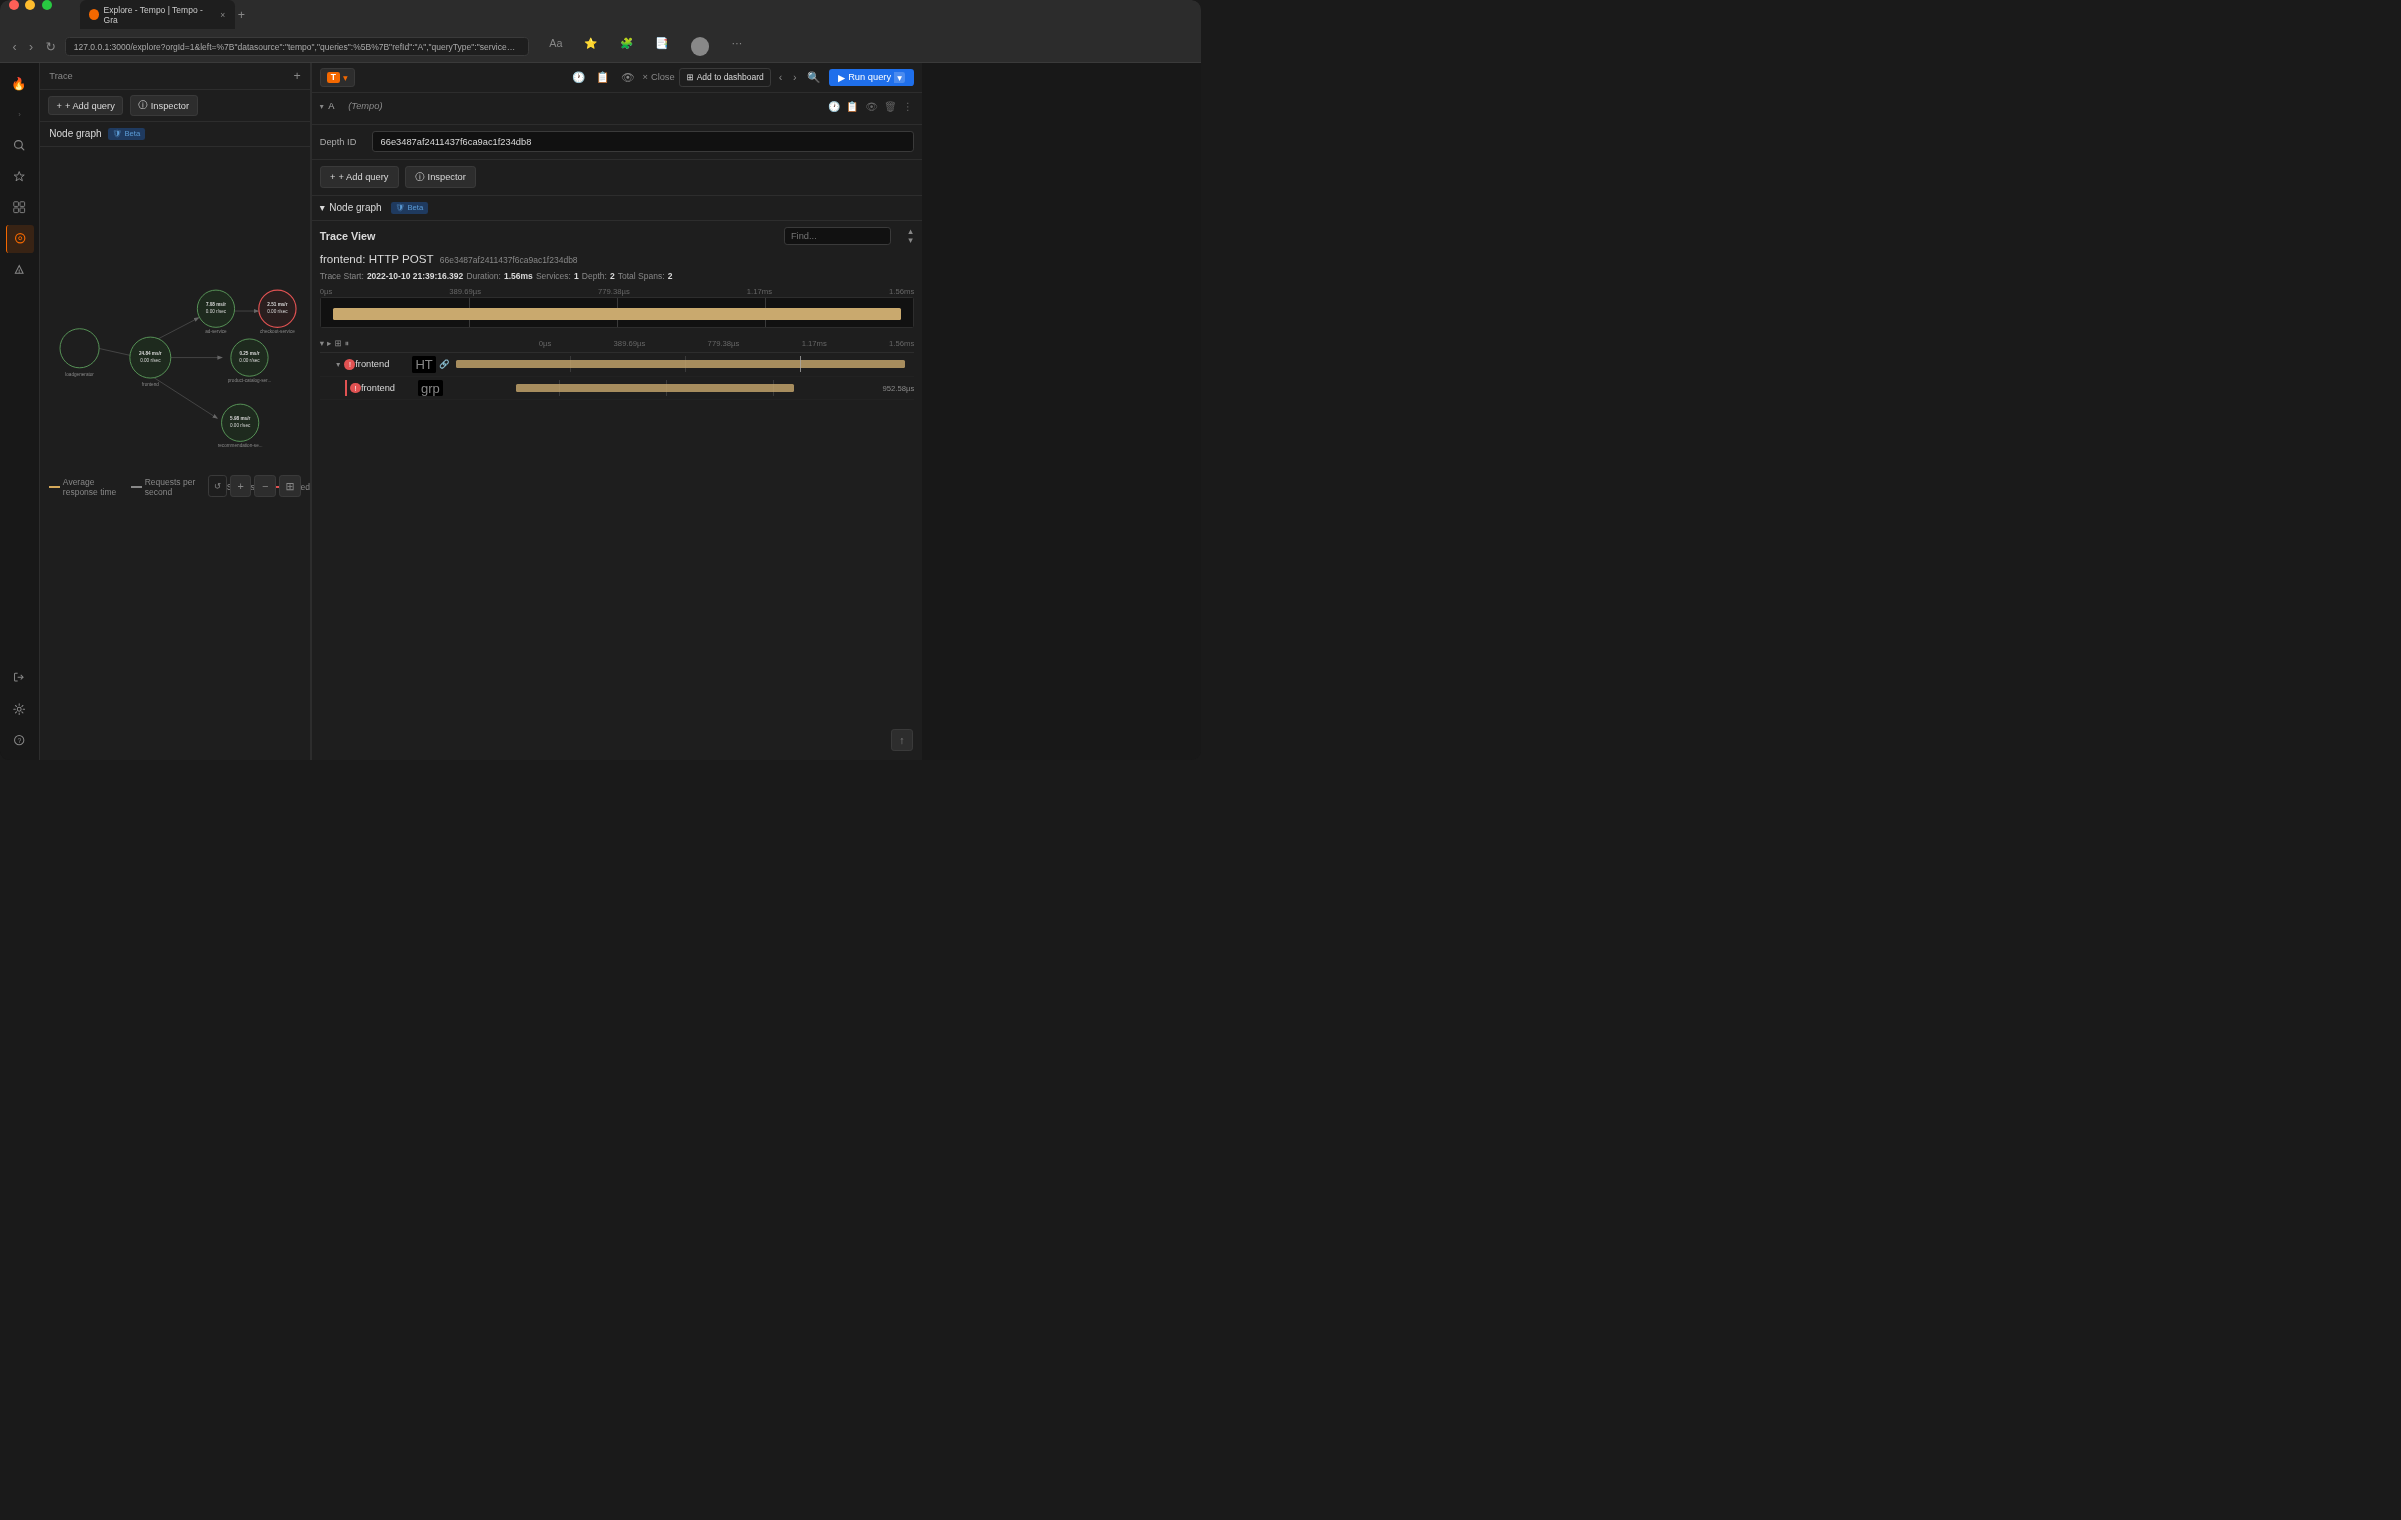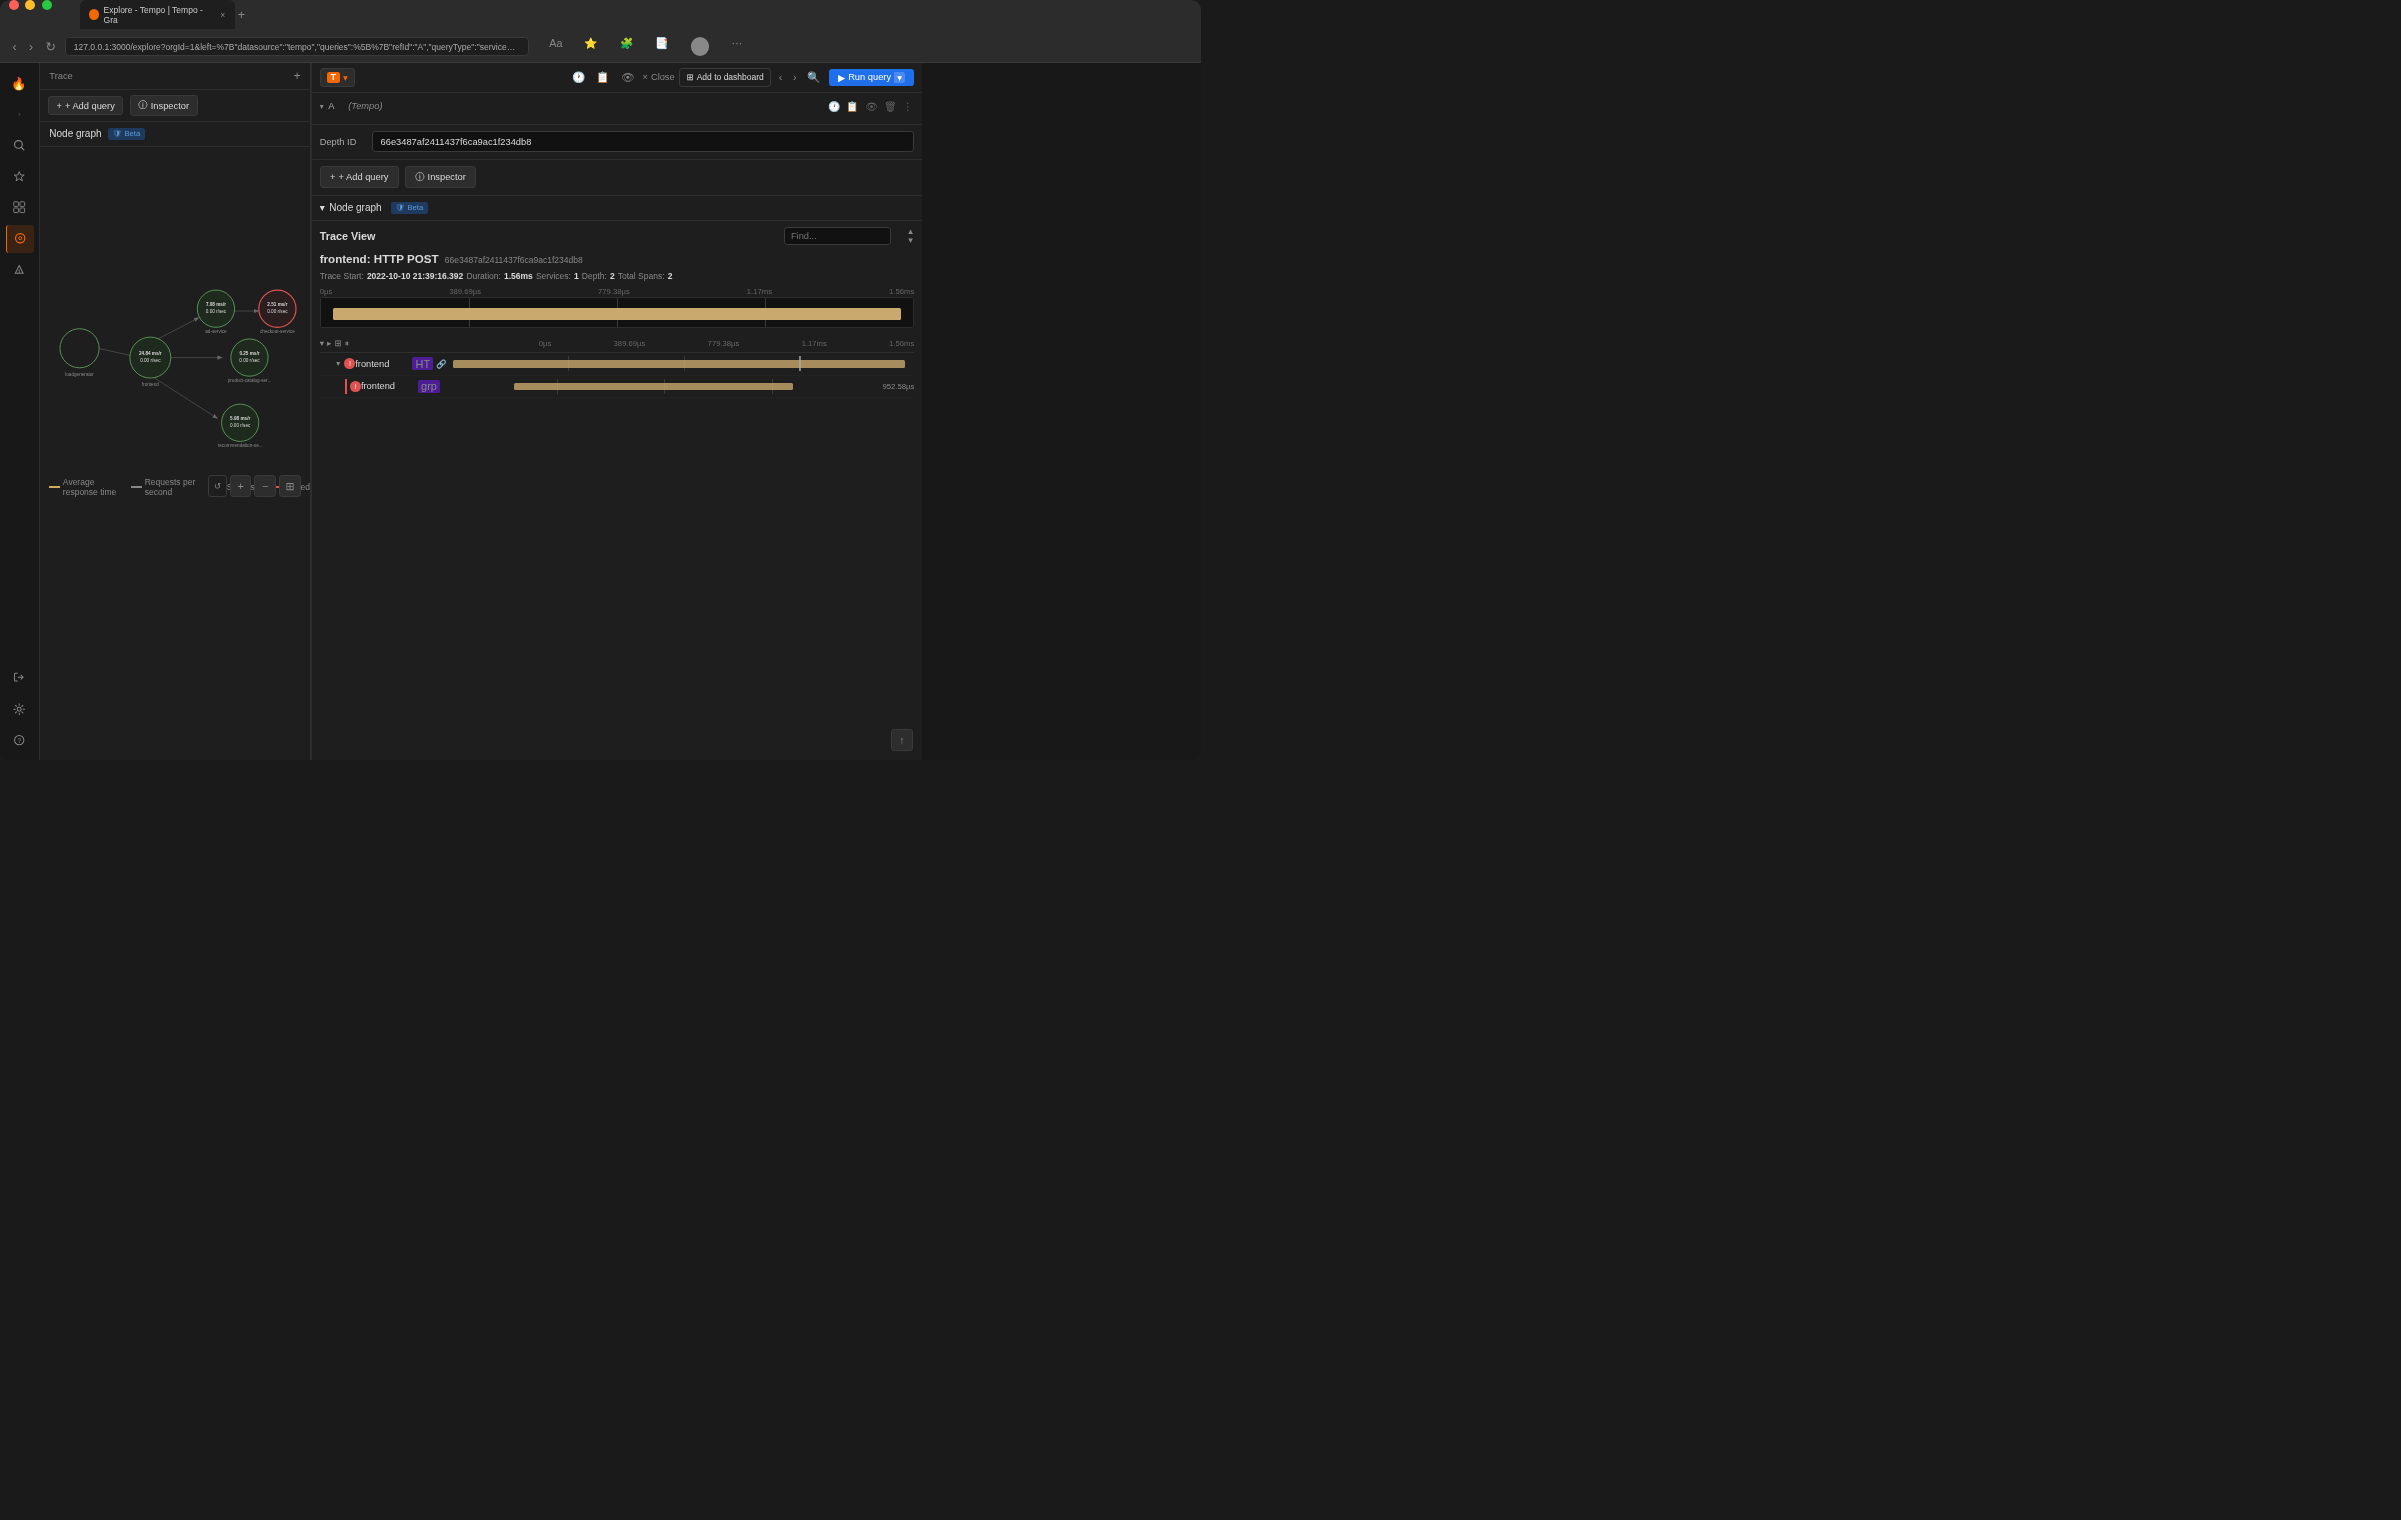--- a/index.html
+++ b/index.html
@@ -481,21 +481,21 @@
       color: #888;
       margin-bottom: 6.2px;
       display: flex;
       gap: 3.1px;
       flex-wrap: wrap;
       align-items: center;
     }
     .trace-info strong { color: #d9d9d9; }
     .trace-title {
       font-size: 11.6px;
-      font-weight: 700;
+      font-weight: 400;
       color: #d9d9d9;
       margin-bottom: 3.1px;
     }
     .trace-id-small {
       font-size: 8.5px;
       color: #888;
     }
 
     
     .trace-timeline {
@@ -567,23 +567,23 @@
       color: white;
       flex-shrink: 0;
     }
     .span-service {
       font-size: 9.3px;
       color: #d9d9d9;
       font-weight: 500;
       min-width: 54px;
     }
     .span-type {
-      font-size: 11px;
-      color: #888;
-      background: #4c1d95;
+      font-size: 13px;
+      color: #888;
+      background: #000000;
       padding: 0.8px 3.1px;
       border-radius: 1.5px;
       margin: 0 3.1px;
     }
     .span-link-icon {
       color: #888;
       font-size: 8.5px;
       cursor: pointer;
     }
     .span-bar-area {

